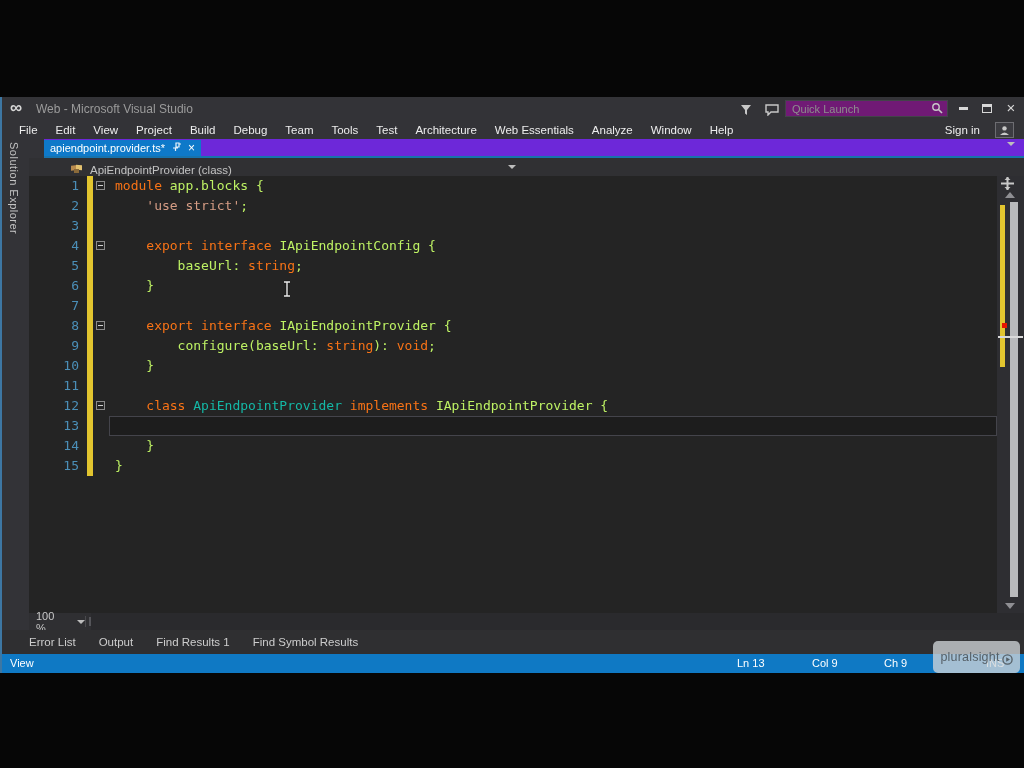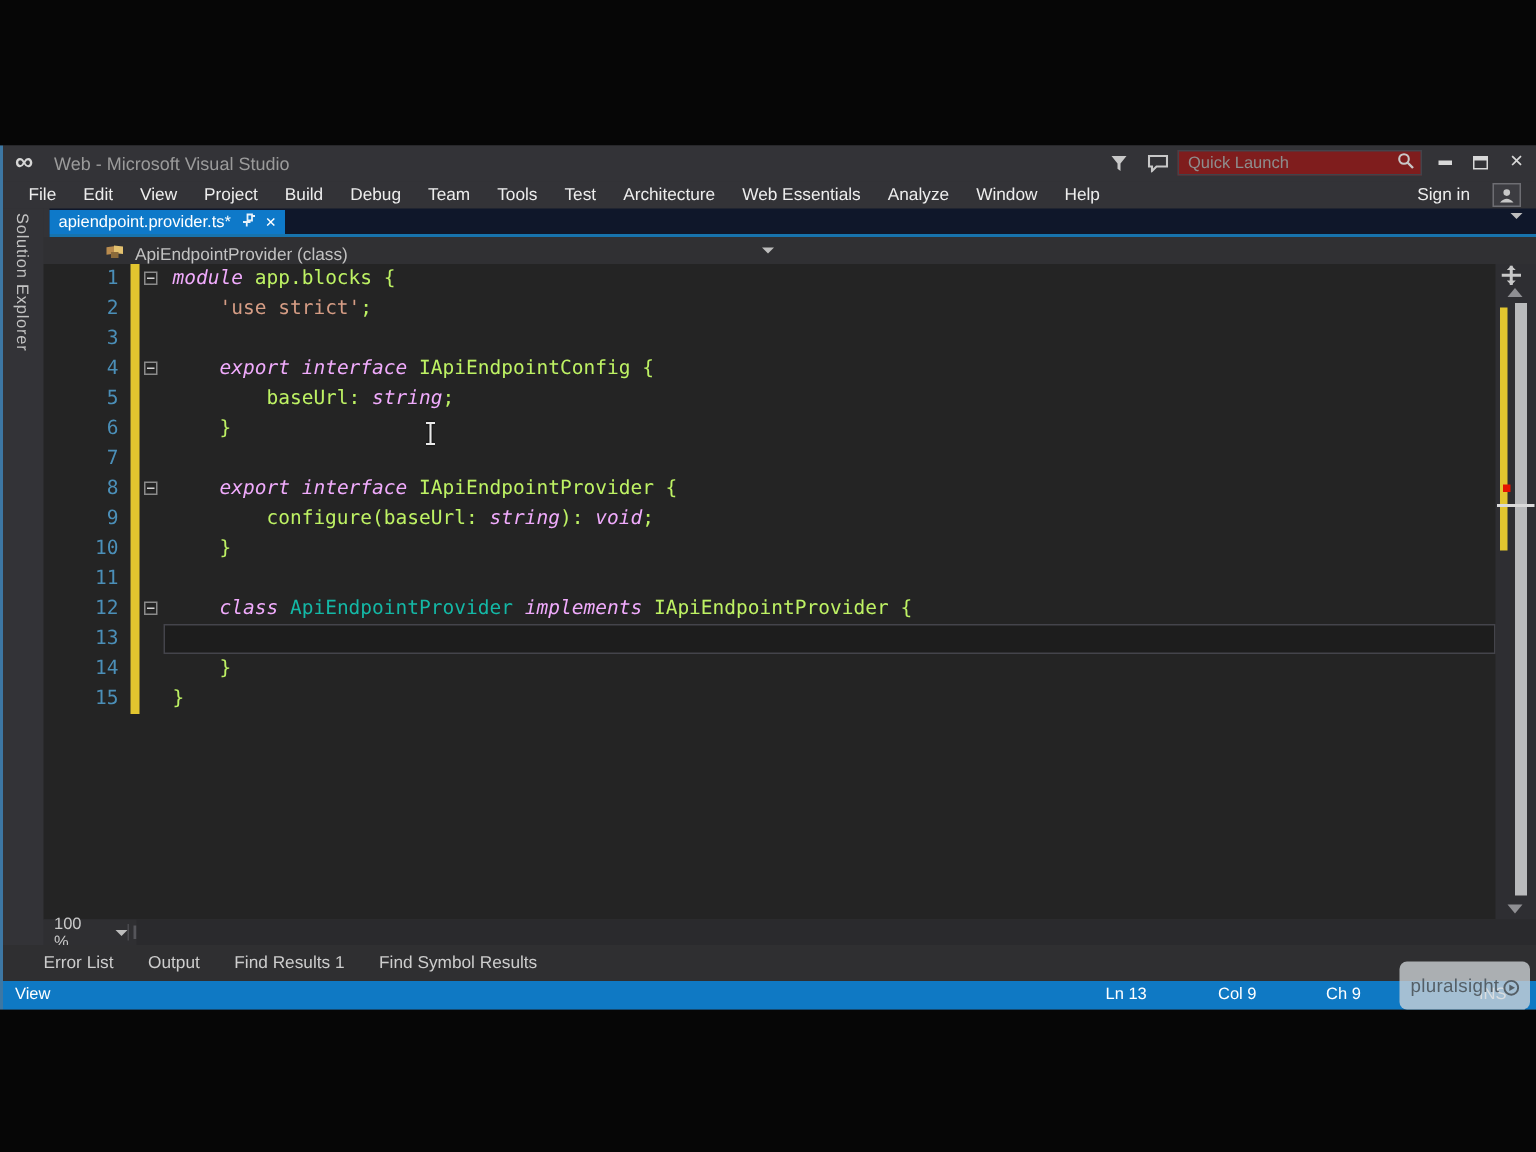--- a/index.html
+++ b/index.html
@@ -10,21 +10,21 @@
   
   #vs-window { position:absolute; left:0; top:97px; width:1024px; height:576px;
                background:#333337; border-left:2px solid #3d77a3; }
 
   
   .titlebar { position:absolute; left:0; top:0; right:0; height:24px; background:#333337; }
   .vs-logo { position:absolute; left:8px; top:1px; font-size:17px; color:#d6d6d6; font-weight:bold; }
   .win-title { position:absolute; left:34px; top:5px; font-size:12px; color:#9b9b9b; }
   .tb-icon { position:absolute; top:5px; }
   .quick-launch { position:absolute; left:783px; top:3px; width:163px; height:17px;
-                  background:#7f1d1d; border:1px solid #43434a; display:flex; align-items:center; }
+                  background:#701a75; border:1px solid #43434a; display:flex; align-items:center; }
   .ql-text { flex:1; font-size:11px; color:#8e8e8e; padding-left:6px; }
   .ql-search { margin-right:4px; }
   .winbtn { position:absolute; top:4px; width:18px; height:14px; display:flex; align-items:center; justify-content:center; }
   .btn-min i { display:block; width:9px; height:3px; background:#d8d8d8; }
   .btn-max i { display:block; width:10px; height:9px; border:1px solid #d8d8d8; border-top:3px solid #d8d8d8; }
   .btn-close { color:#d8d8d8; font-size:15px; line-height:14px; }
 
   
   .menubar { position:absolute; left:0; top:24px; right:0; height:18px; background:#333337;
              display:flex; align-items:center; padding-left:8px; }
@@ -32,21 +32,21 @@
   .signin { position:absolute; right:44px; top:3px; font-size:11.5px; color:#ededed; }
   .user-btn { position:absolute; right:10px; top:1px; width:19px; height:16px;
               border:1px solid #6d6d72; background:#3c3c41; display:flex; align-items:center; justify-content:center; }
 
   
   .left-strip { position:absolute; left:0; top:42px; width:27px; height:491px; background:#333337; }
   .vtab { position:absolute; left:6px; top:3px; writing-mode:vertical-rl; font-size:11px; color:#c3c3c3; letter-spacing:.5px; }
 
   
   .doc-well { position:absolute; left:27px; top:42px; right:0; height:491px; }
-  .tab-row { position:absolute; left:4px; top:0; right:0; height:19px; background:#0f172a; }
+  .tab-row { position:absolute; left:15px; top:0; right:0; height:19px; background:#6d28d9; }
   .file-tab { position:absolute; left:0; top:1px; height:16px; background:#0e79c9; color:#fff;
               display:flex; align-items:center; padding:0 6px; font-size:11px; }
   .tab-pin { margin-left:7px; }
   .tab-close { margin-left:6px; color:#fff; font-size:12px; line-height:10px; }
   .blue-line { position:absolute; left:0; right:0; bottom:0; height:2px; background:#1773ad; }
   .tabrow-caret { position:absolute; right:9px; top:7px; }
   .caret-down { width:0; height:0; border-left:4px solid transparent; border-right:4px solid transparent; border-top:4px solid #bdbdbd; }
 
   .navbar { position:absolute; left:0; top:19px; right:0; height:18px; background:#303033;
             display:flex; align-items:center; font-size:11.5px; color:#c2c2c2; }
@@ -62,21 +62,21 @@
             font-family:"DejaVu Sans Mono","Liberation Mono",monospace; font-size:13px; }
   .gutter { position:absolute; left:0; top:0; width:58px; bottom:0; }
   .gutter div { height:20px; line-height:20px; text-align:right; padding-right:8px; color:#4b8fb8; }
   .changebar { position:absolute; left:58px; top:0; width:6px; height:300px; background:#e2c52f; }
   .foldmargin { position:absolute; left:66px; top:0; width:14px; bottom:0; }
   .foldbox { position:absolute; left:1px; width:9px; height:9px; border:1px solid #8a8a8a; background:#242424; }
   .foldbox::after { content:""; position:absolute; left:1px; top:3px; width:5px; height:1px; background:#cfcfcf; }
   .code { position:absolute; left:80px; top:0; right:27px; bottom:0; }
   .code-line { height:20px; line-height:20px; white-space:pre; padding-left:6px; color:#dcdcdc; }
   .code-line.current { background:#1d1d1d; outline:1px solid #44444b; outline-offset:-1px; }
-  .tk-k { color:#f0abfc;font-style:italic; }
+  .tk-k { color:#f97316; }
   .tk-s { color:#d69d85; }
   .tk-p { color:#bef264;text-align:right; }
   .tk-e { color:#14b8a6; text-decoration-style:wavy;
           text-decoration-color:#c0463c; text-decoration-thickness:1px; text-underline-offset:3px; }
 
   
   .vscroll { position:absolute; right:0; top:0; width:27px; bottom:0; background:#2e2e32; }
   .split-handle { position:absolute; left:4px; top:1px; }
   .sb-arrow { position:absolute; left:8px; width:0; height:0; border-left:5px solid transparent; border-right:5px solid transparent; }
   .sb-up { top:16px; border-bottom:6px solid #8f8f93; }

